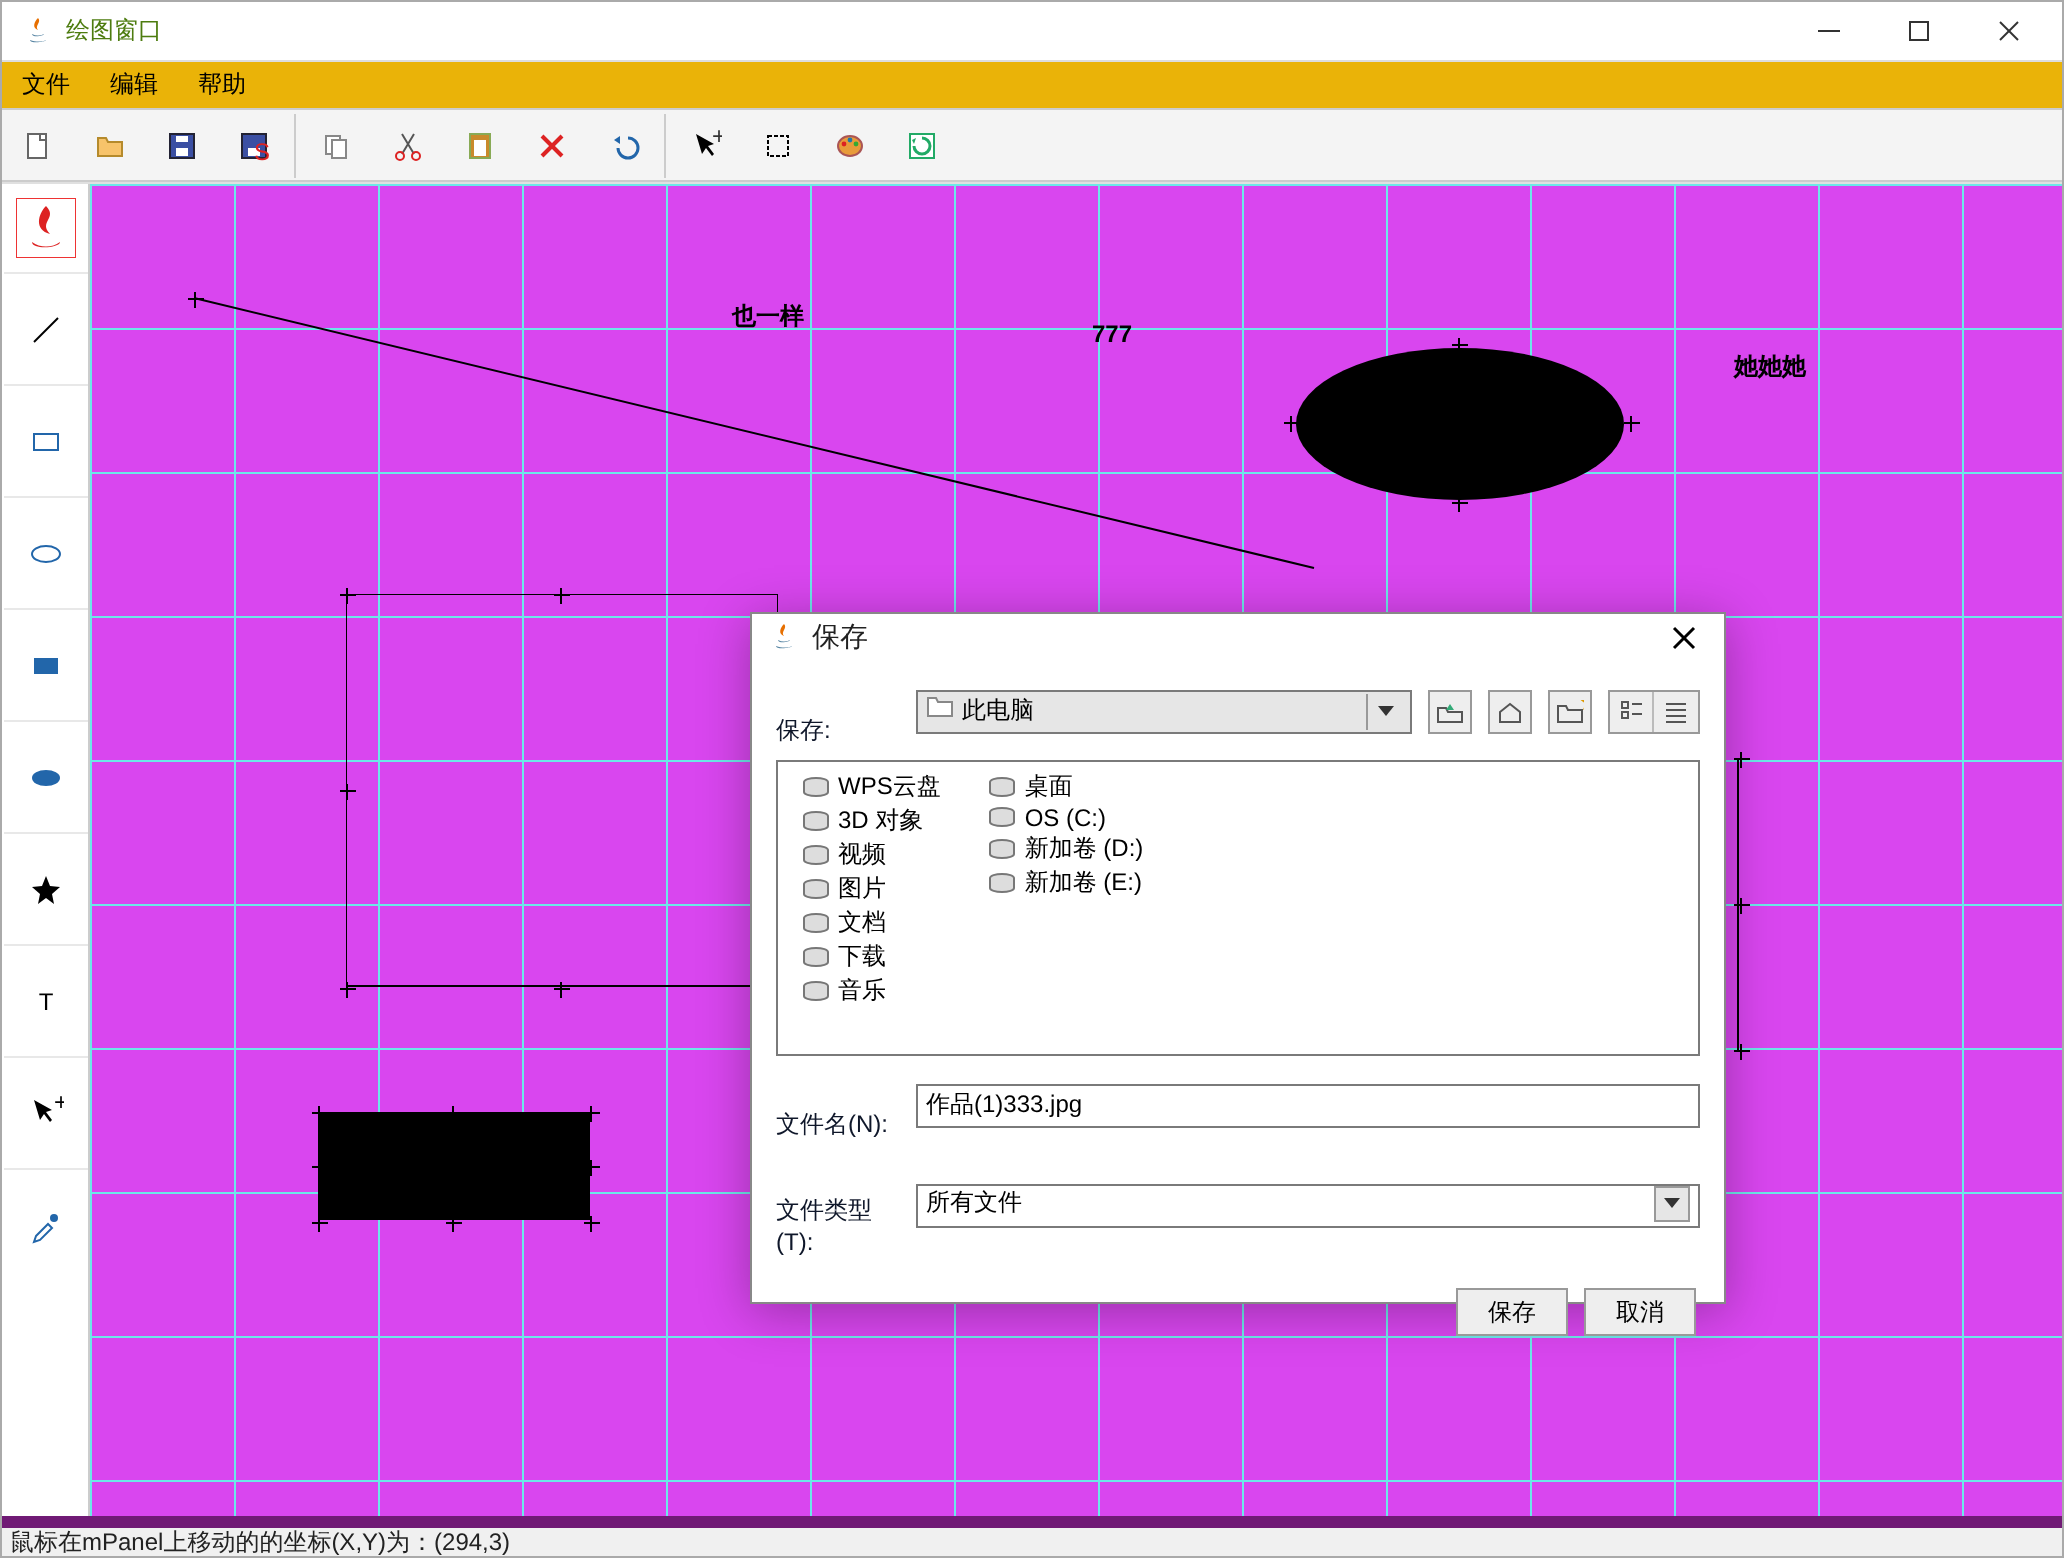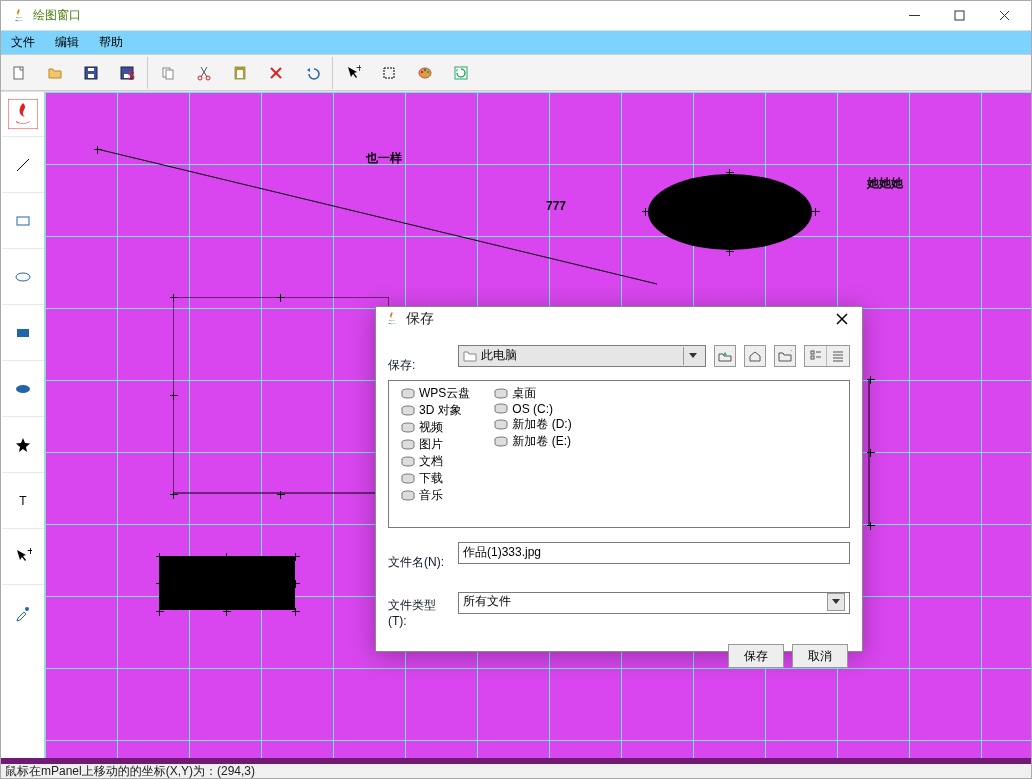--- a/index.html
+++ b/index.html
@@ -7,21 +7,21 @@
 
 .window { width: 1032px; height: 779px; display: flex; flex-direction: column; border: 1px solid #aaa; }
 
 .titlebar { height: 30px; background: #fff; display: flex; align-items: center; padding: 0 4px; border-bottom: 1px solid #ddd; }
 .titlebar .app-icon { width: 16px; height: 16px; margin: 0 6px; }
 .titlebar .title { color: #4d7c0f; }
 .titlebar .spacer { flex: 1; }
 .win-btn { width: 45px; height: 28px; display: flex; align-items: center; justify-content: center; color: #444; }
 .win-btn svg { width: 11px; height: 11px; }
 
-.menubar { height: 24px; background: #7dd3fc; border-bottom: 1px solid #ccc; display: flex; align-items: center; }
+.menubar { height: 24px; background: #eab308; border-bottom: 1px solid #ccc; display: flex; align-items: center; }
 .menubar .menu-item { padding: 3px 10px; color: #000; }
 
 .toolbar { height: 36px; background: #f4f4f4; border-bottom: 1px solid #ccc; display: flex; align-items: center; }
 .toolbar .tb { width: 36px; height: 34px; display: flex; align-items: center; justify-content: center; border-right: 0; }
 .toolbar .sep { width: 1px; height: 32px; background: #ccc; margin: 0 2px; }
 .tb svg { width: 16px; height: 16px; }
 
 .main-area { flex: 1; display: flex; position: relative; overflow: hidden; border-top: 1px solid #e0e0e0; }
 
 .sidebar { width: 44px; background: #fff; border-right: 1px solid #ccc; display: flex; flex-direction: column; align-items: center; }
@@ -50,21 +50,21 @@
 .dlg-title { height: 32px; display: flex; align-items: center; padding: 0 8px; }
 .dlg-title .title { font-size: 14px; color: #222; }
 .dlg-title .spacer { flex: 1; }
 .dlg-close { width: 24px; height: 24px; display: flex; align-items: center; justify-content: center; }
 .dlg-close svg { width: 12px; height: 12px; }
 
 .dlg-body { flex: 1; padding: 6px 12px; display: flex; flex-direction: column; gap: 6px; }
 .dlg-row { display: flex; align-items: center; gap: 8px; }
 .dlg-label { width: 62px; color: #0f172a; margin-top: 20px; }
 .location-dd { flex: 1; height: 22px; border: 1px solid #7a7a7a; background: #e6e6e6; display: flex; align-items: center; padding: 0 4px; }
-.location-dd .flex { flex: 1; display:flex; align-items:center; gap:4px;}
+.location-dd .flex { flex: 1; display:flex; align-items:flex-start; gap:4px;}
 .location-dd .arrow { width: 18px; height: 18px; border-left: 1px solid #999; display:flex; align-items:center; justify-content:center; }
 .view-btn { width: 22px; height: 22px; border: 1px solid #999; background: #eee; display:flex; align-items:center; justify-content:center; }
 .view-grp { display:flex; border:1px solid #999; background:#eee; }
 .view-grp .vb { width:22px; height:20px; display:flex; align-items:center; justify-content:center; border-right:1px solid #bbb; }
 .view-grp .vb:last-child{border-right:0;}
 
 .file-list { border: 1px solid #7a7a7a; height: 148px; padding: 4px 12px; background: #fff; display: flex; gap: 24px; }
 .file-col { display: flex; flex-direction: column; gap: 0; }
 .file-item { display: flex; align-items: center; gap: 4px; }
 .file-item .disk-icon { width: 14px; height: 12px; }
@@ -263,21 +263,21 @@
 
     <div class="canvas">
       <div class="grid"></div>
 
       <svg class="shape" style="left:52px; top:57px; width:560px; height:140px; overflow:visible;">
         <line x1="0" y1="0" x2="560" y2="135" stroke="#000"></line>
       </svg>
       <div class="handle" style="left:49px; top:54px;"></div>
 
       <div class="shape-label" style="left:321px; top:58px;">也一样</div>
-      <div class="shape-label" style="left:501px; top:68px;margin-top:39px;">777</div>
+      <div class="shape-label" style="left:501px; top:68px;">777</div>
       <div class="shape-label" style="left:822px; top:83px;">她她她</div>
 
       <svg class="shape" style="left:600px; top:80px; width:170px; height:80px;">
           <ellipse cx="85" cy="40" rx="82" ry="38" fill="#000"></ellipse>
         </svg>
       <div class="handle" style="left:597px; top:116px;"></div>
       <div class="handle" style="left:767px; top:116px;"></div>
       <div class="handle" style="left:681px; top:77px;"></div>
       <div class="handle" style="left:681px; top:156px;"></div>
 

